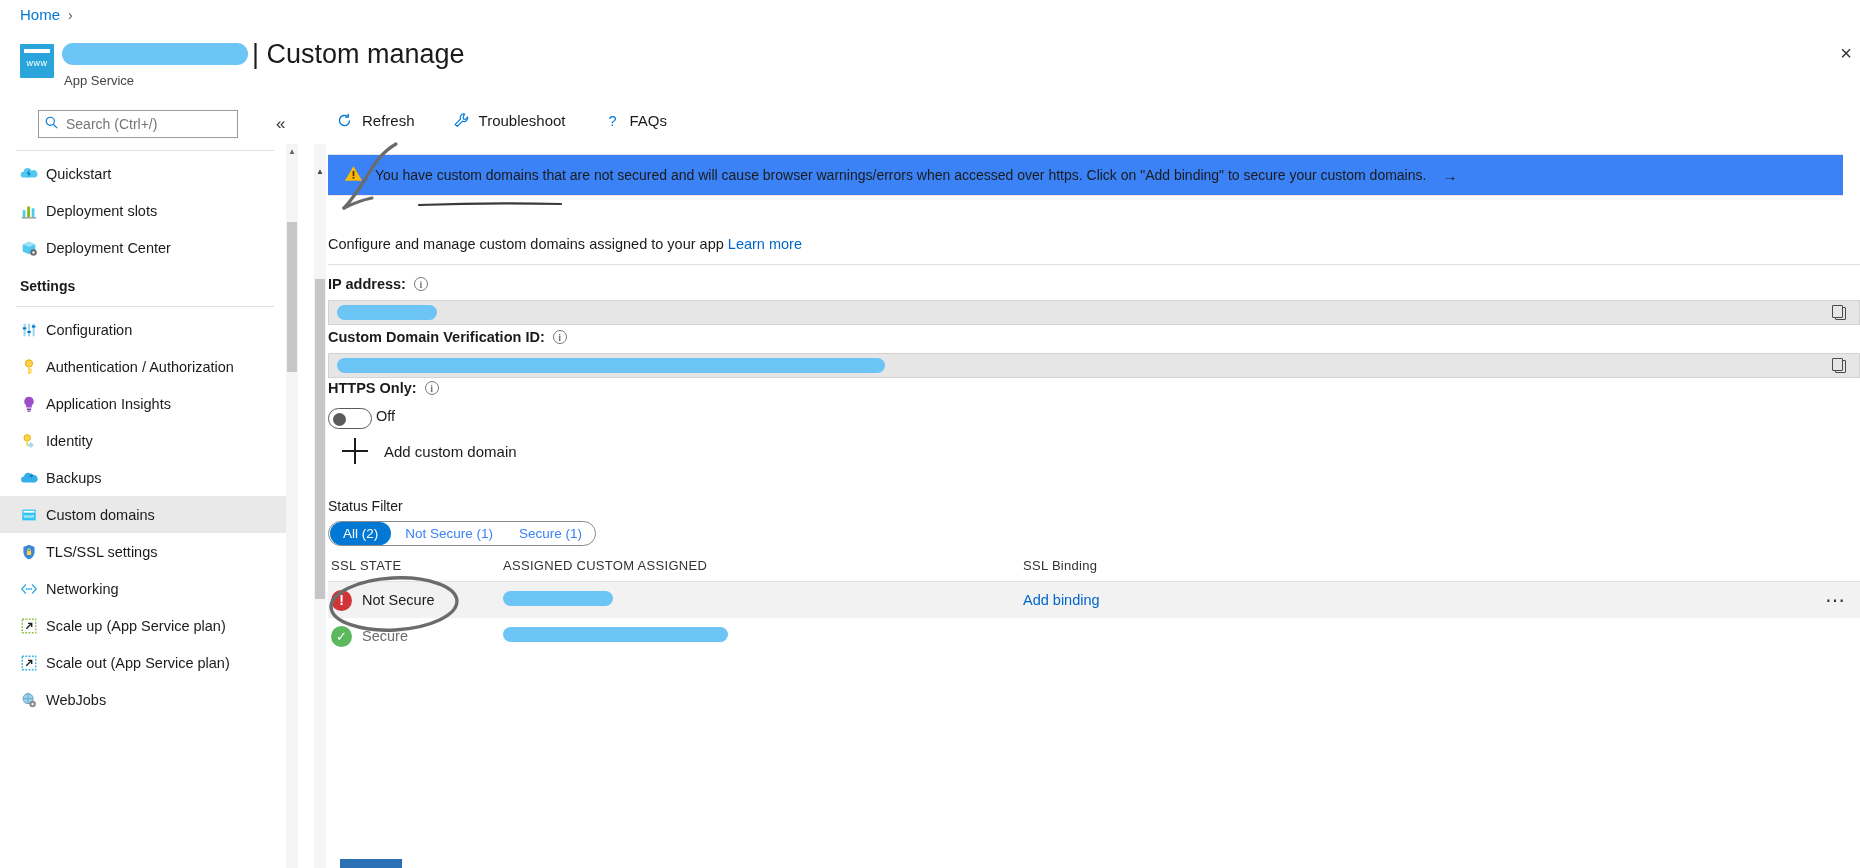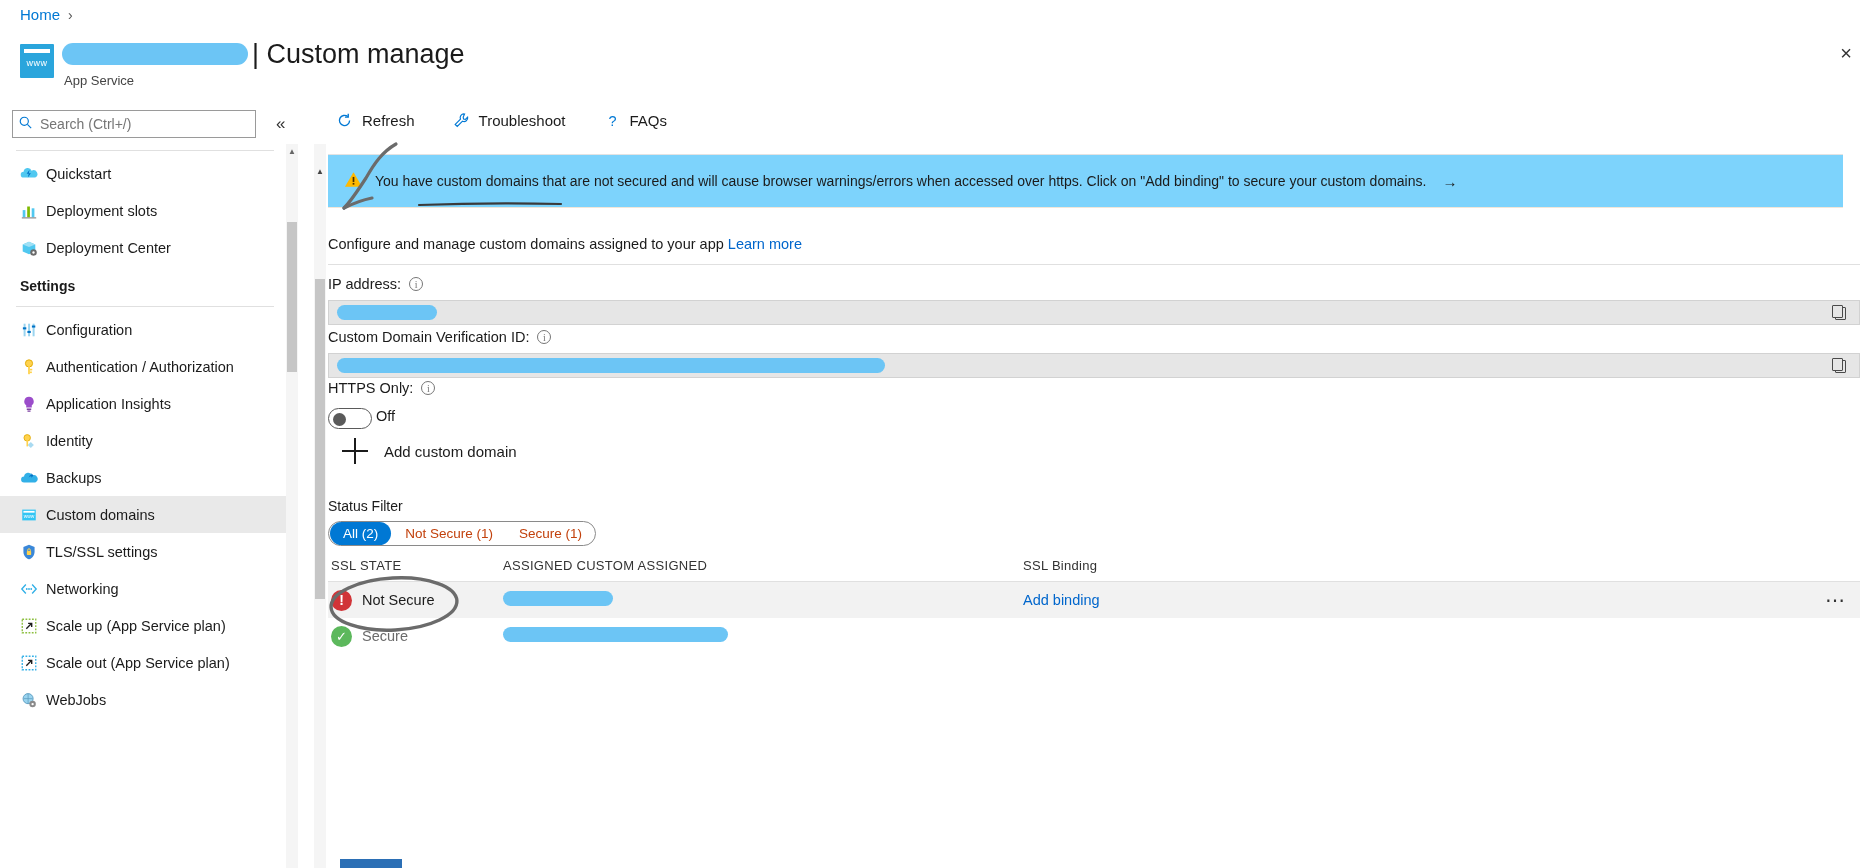--- a/index.html
+++ b/index.html
@@ -54,21 +54,21 @@
   .close-x {
     position: absolute; right: 8px; top: 42px; font-size: 20px; color: #333; cursor: pointer;
   }
 
   
   .sidebar {
     position: absolute; left: 0; top: 104px; width: 290px; height: 764px;
     background: #fff;
   }
   .search-wrap {
-    position: absolute; left: 12px; top: 6px; width: 244px; height: 28px;
+    position: absolute; left: 38px; top: 6px; width: 200px; height: 28px;
     border: 1px solid #9a9a9a; background: #fff; display: flex; align-items: center;
     padding: 0 6px;
   }
   .search-wrap .sicon { color: #0078d4; font-size: 14px; margin-right: 6px; }
   .search-wrap input {
     border: none; outline: none; font-size: 14px; color: #444; width: 100%;
     font-family: "Liberation Sans", sans-serif; background: transparent;
   }
   .collapse-btn {
     position: absolute; left: 276px; top: 10px; font-size: 17px; color: #333; cursor: pointer;
@@ -117,39 +117,39 @@
   }
 
   .toolbar {
     position: absolute; left: 36px; top: 8px; display: flex; align-items: center; gap: 38px;
     font-size: 15px; color: #1b1b1b;
   }
   .tb-item { display: flex; align-items: center; gap: 9px; cursor: pointer; }
   .tb-item .tic { color: #0078d4; display: flex; align-items: center; }
 
   .banner {
-    position: absolute; left: 28px; top: 50px; right: 17px; height: 54px;
-    background: #7dd3fc; border-top: 1px solid #e3e3e3; border-bottom: 1px solid #f2e6d8;
+    position: absolute; left: 28px; top: 50px; right: 17px; height: 42px;
+    background: #3b82f6; border-top: 1px solid #e3e3e3; border-bottom: 1px solid #f2e6d8;
     display: flex; align-items: center; padding-left: 16px; gap: 12px;
   }
   .banner .warn-ic { flex: 0 0 auto; }
   .banner .btxt { font-size: 14px; color: #1b1b1b; white-space: nowrap; }
   .banner .barrow { font-size: 15px; color: #1b1b1b; margin-left: 4px; }
 
   .content { position: absolute; left: 28px; top: 104px; right: 0; bottom: 0; }
 
   .desc {
     position: absolute; left: 0; top: 28px; font-size: 14.5px; color: #1b1b1b; white-space: nowrap;
   }
   .desc a { color: #0066cc; text-decoration: none; cursor: pointer; }
 
   .hr-top { position: absolute; left: 0; top: 56px; right: 0; height: 1px; background: #e0e0e0; }
 
   .field-label {
-    font-size: 14.5px; color: #1b1b1b; font-weight: normal; display: flex; align-items: center; gap: 8px;
+    font-size: 14.5px; color: #1b1b1b; font-weight: bold; display: flex; align-items: center; gap: 8px;
   }
   .info-ic {
     display: inline-flex; width: 14px; height: 14px; border: 1px solid #767676;
     border-radius: 50%; color: #767676; font-size: 10px; align-items: center;
     justify-content: center; font-family: "Liberation Serif", serif; cursor: pointer;
   }
   .readonly-box {
     background: #e6e6e6; border: 1px solid #d2d2d2; height: 25px; position: relative;
     display: flex; align-items: center; padding-left: 8px;
   }
@@ -185,21 +185,21 @@
   .plus-ic:before { left: 0; top: 12px; width: 26px; height: 1.6px; }
   .plus-ic:after { top: 0; left: 12px; height: 26px; width: 1.6px; }
   .add-label { font-size: 15px; color: #1b1b1b; }
 
   .filter-title { font-size: 14px; color: #1b1b1b; }
   .pill-group {
     display: inline-flex; align-items: center; border: 1px solid #8a8a8a;
     border-radius: 14px; height: 25px; padding: 0;
   }
   .pill {
-    font-size: 13.5px; color: #c2410c; padding: 0 13px; height: 23px;
+    font-size: 13.5px; color: #3b82f6; padding: 0 13px; height: 23px;
     display: flex; align-items: center; border-radius: 12px; cursor: pointer; white-space: nowrap;
   }
   .pill.active { background: #0078d4; color: #fff; margin: 0 1px; font-weight: 400; }
 
   
   .tbl { position: absolute; left: 0; right: 0; }
   .tbl-head {
     display: flex; font-size: 13px; color: #333; letter-spacing: .3px;
     border-bottom: 1px solid #e0e0e0; padding-bottom: 8px;
   }

